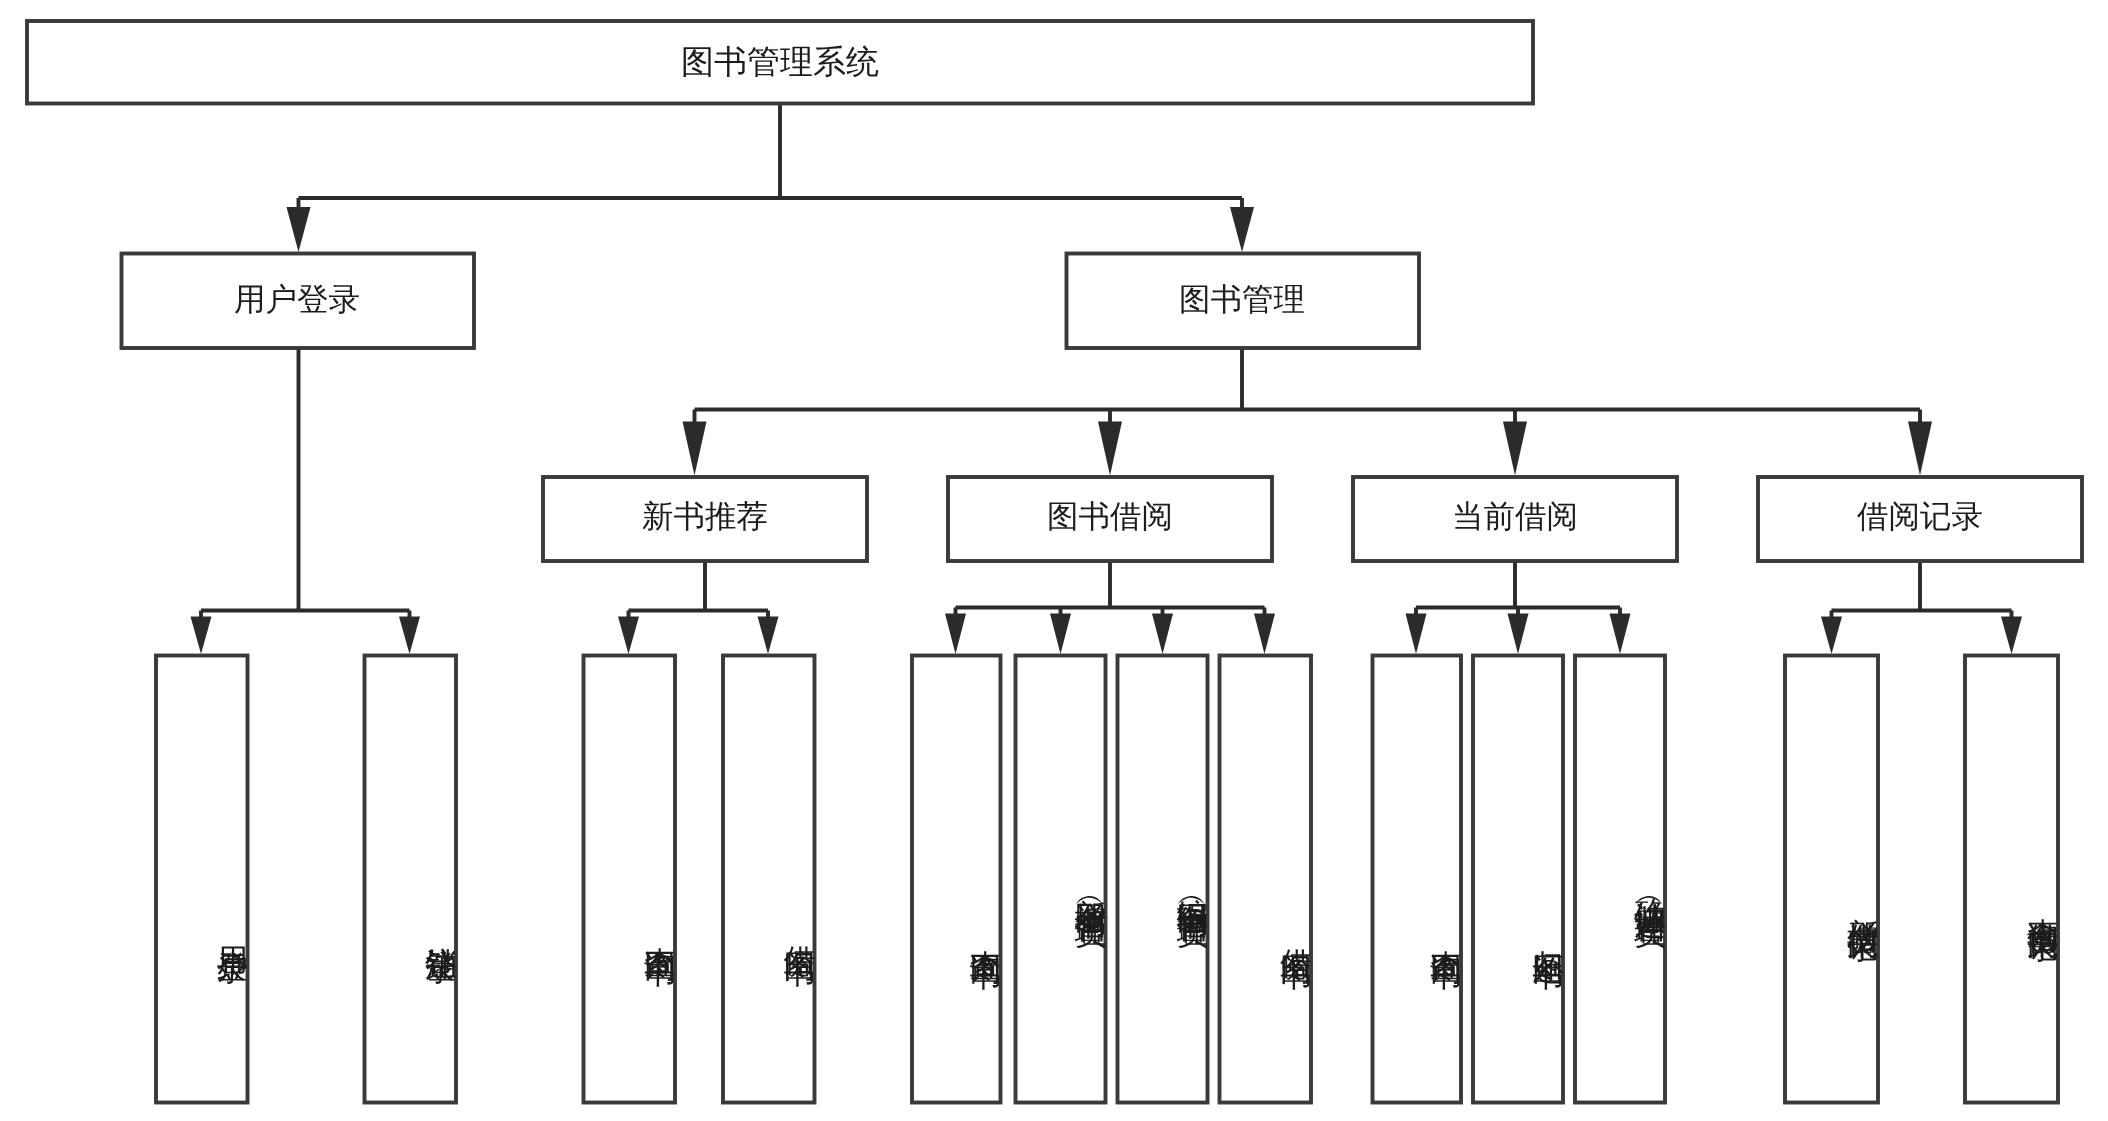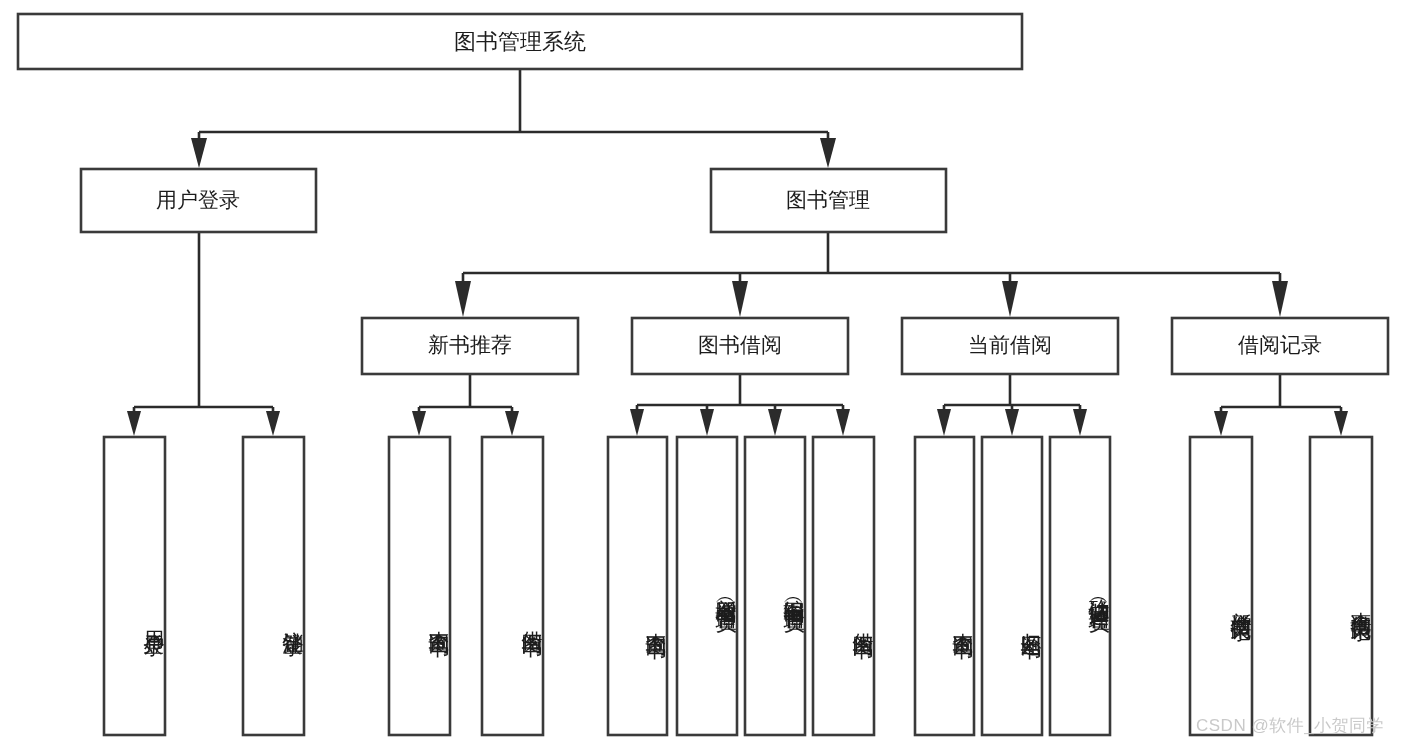--- a/index.html
+++ b/index.html
@@ -214,15 +214,14 @@
   <div class="vlabel" style="left:608px; top:505px; width:59px; height:230px;">查询图书</div>
   <div class="vlabel" style="left:677px; top:446px; width:60px; height:289px;">新增图书（管理员）</div>
   <div class="vlabel" style="left:745px; top:446px; width:60px; height:289px;">编辑图书（管理员）</div>
   <div class="vlabel" style="left:813px; top:505px; width:61px; height:230px;">借阅图书</div>
   <div class="vlabel" style="left:915px; top:505px; width:59px; height:230px;">查询图书</div>
   <div class="vlabel" style="left:982px; top:505px; width:60px; height:230px;">归还图书</div>
   <div class="vlabel" style="left:1050px; top:446px; width:60px; height:289px;">确认归还（管理员）</div>
   <div class="vlabel" style="left:1190px; top:466px; width:62px; height:269px;">新增借阅记录</div>
   <div class="vlabel" style="left:1310px; top:466px; width:62px; height:269px;">查询借阅记录</div>
 
-  <div class="watermark" style="left:1196px; top:714px;">CSDN @软件_小贺同学</div>
 
 </div>
 
 </body></html>

